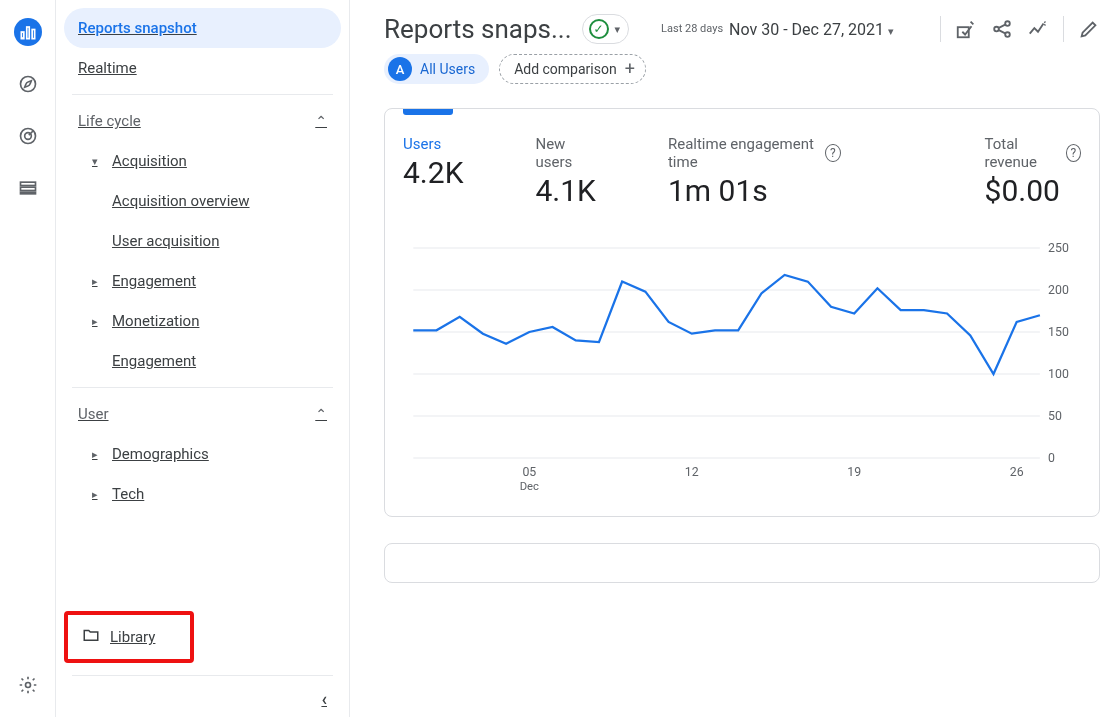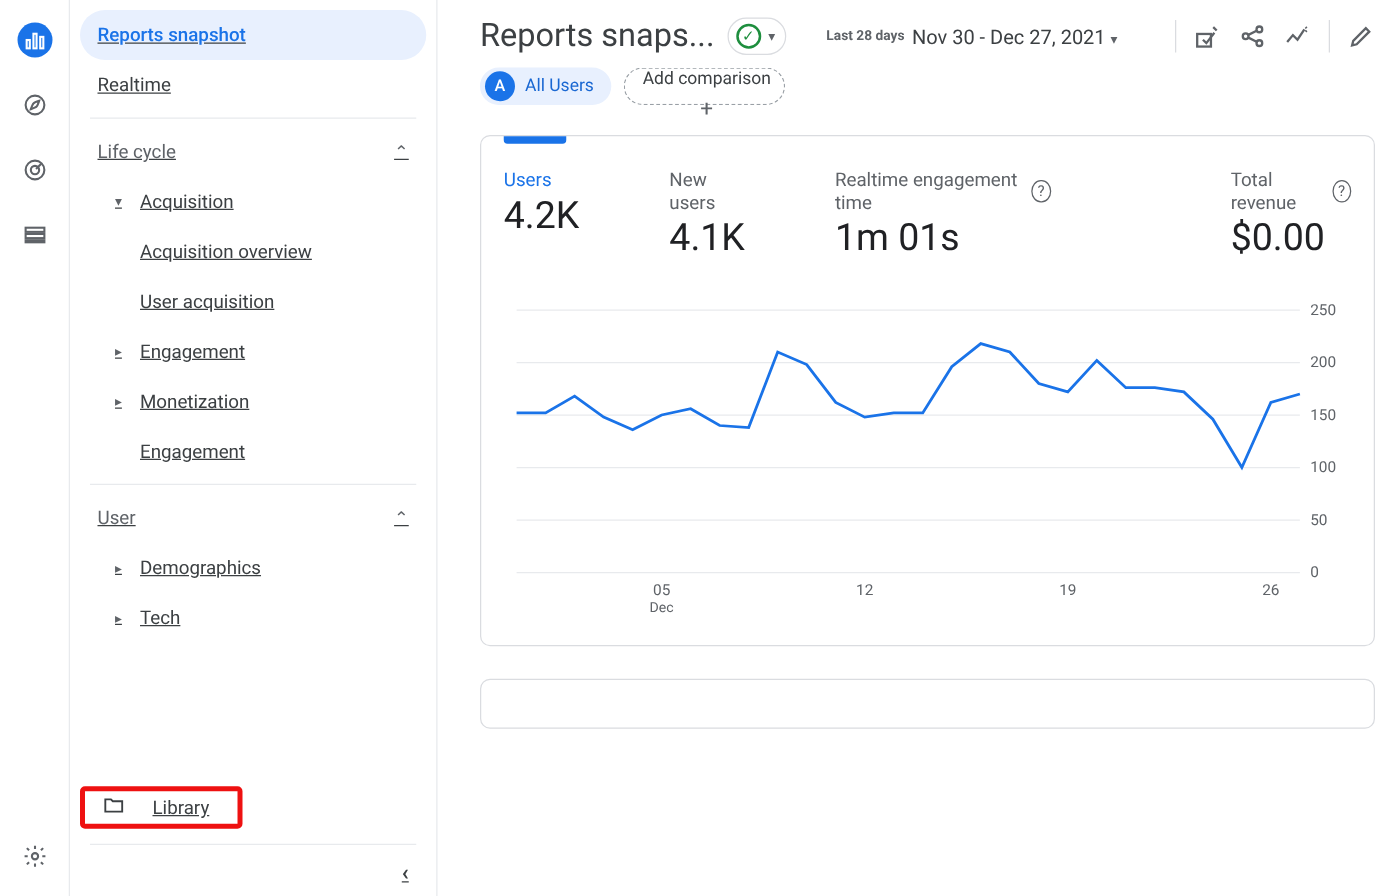--- a/index.html
+++ b/index.html
@@ -17,46 +17,46 @@
   .sidebar { width: 294px; border-right:1px solid #e8eaed; display:flex; flex-direction:column; padding:8px 8px 8px 8px;text-decoration:underline; }
   .sidebar .nav-item { display:flex; align-items:center; height:40px; padding:0 14px; border-radius:20px; cursor:pointer; font-size:15px; color:#3c4043;}
   .sidebar .nav-item.selected { background:#e8f0fe; color:#1a73e8; font-weight:500;}
   .sidebar .section-header { display:flex; align-items:center; justify-content:space-between; height:40px; padding:0 14px; color:#5f6368; font-size:15px; cursor:pointer;}
   .sidebar .sub-item { display:flex; align-items:center; height:40px; padding-left:28px; cursor:pointer; font-size:15px;}
   .sidebar .sub-item .caret { width:14px; font-size:11px; color:#5f6368; margin-right:6px;}
   .sidebar .sub-sub-item { display:flex; align-items:center; height:40px; padding-left:48px; cursor:pointer; font-size:15px;}
   .sidebar .divider { border-top:1px solid #e8eaed; margin:6px 8px;}
   .sidebar .flex-spacer { flex:1; }
   .library-wrap { padding:0 0 6px 0; }
-  .library-btn { display:flex; align-items:center; gap:22px; height:26px; padding:0 14px; cursor:pointer; font-size:15px; color:#3c4043; }
+  .library-btn { display:flex; align-items:center; gap:10px; height:44px; padding:0 14px; cursor:pointer; font-size:15px; color:#3c4043; }
   .library-highlight { border:4px solid #e11; border-radius:4px; width:130px; margin-left:0; }
   .collapse-row { display:flex; justify-content:flex-end; padding:6px 14px 0 0;}
   .collapse-row .chev { font-size:18px; font-weight:600; cursor:pointer; color:#3c4043;}
 
   
   .main { flex:1; display:flex; flex-direction:column; padding:14px 0 0 0; overflow:hidden;}
   .topbar { display:flex; align-items:center; padding:0 16px 10px 34px; gap:10px;}
   .title { font-size:26px; color:#3c4043; white-space:nowrap; overflow:hidden; text-overflow:ellipsis; max-width:195px;}
   .status-chip { display:flex; align-items:center; gap:6px; border:1px solid #dadce0; border-radius:16px; height:30px; padding:0 8px 0 6px; cursor:pointer;}
   .status-chip .check { width:20px; height:20px; border:2px solid #1e8e3e; border-radius:50%; display:flex; align-items:center; justify-content:center; color:#1e8e3e; font-size:12px;}
   .status-chip .dd { font-size:11px; color:#5f6368;}
   .topbar .gap { flex:0 0 12px;}
   .date-block { display:flex; flex-direction:column; align-items:flex-start; line-height:1.1;}
-  .date-block .lbl { font-size:11px; color:#5f6368;font-weight:bold; }
+  .date-block .lbl { font-size:11px; color:#5f6368; }
   .date-row-wrap { display:flex; align-items:center; gap:6px;}
   .topbar .spacer { flex:1;}
   .tb-actions { display:flex; align-items:center; gap:14px; padding-left:10px;}
   .tb-actions .vline { width:1px; height:26px; background:#dadce0;}
   .tb-actions .act { width:22px; height:22px; color:#5f6368; cursor:pointer; display:flex; align-items:center; justify-content:center;}
   .tb-actions svg { width:22px; height:22px;}
 
   .filters-row { display:flex; align-items:center; gap:10px; padding:0 16px 24px 34px;}
   .seg-chip { display:flex; align-items:center; gap:8px; background:#e8f0fe; border-radius:16px; height:30px; padding:0 14px 0 4px; font-size:14px; color:#1967d2; cursor:pointer;}
   .seg-chip .avatar { width:24px; height:24px; border-radius:50%; background:#1a73e8; color:#fff; display:flex; align-items:center; justify-content:center; font-size:13px; font-weight:500;}
-  .add-compare { display:flex; align-items:center; gap:8px; border:1px dashed #9aa0a6; border-radius:16px; height:30px; padding:0 10px 0 14px; font-size:14px; color:#3c4043; cursor:pointer;flex-direction:column;}
+  .add-compare { display:flex; align-items:center; gap:8px; border:1px dashed #9aa0a6; border-radius:16px; height:30px; padding:0 10px 0 14px; font-size:14px; color:#3c4043; cursor:pointer;}
   .add-compare .plus { font-size:18px; color:#5f6368; line-height:1;}
 
   
   .card { margin:0 16px 0 34px; border:1px solid #dadce0; border-radius:8px; padding:0 18px 18px 18px; position:relative; }
   .card .tab-indicator { position:absolute; top:0; left:18px; width:50px; height:6px; background:#1a73e8; border-radius:0 0 3px 3px;}
   .metrics { display:flex; gap:72px; padding:26px 0 20px 0;}
   .metric { cursor:pointer; }
   .metric .m-label { font-size:15px; color:#5f6368; display:flex; align-items:center; gap:6px;}
   .metric.active .m-label { color:#1a73e8;}
   .metric .m-value { font-size:30px; color:#202124; margin-top:2px;}

